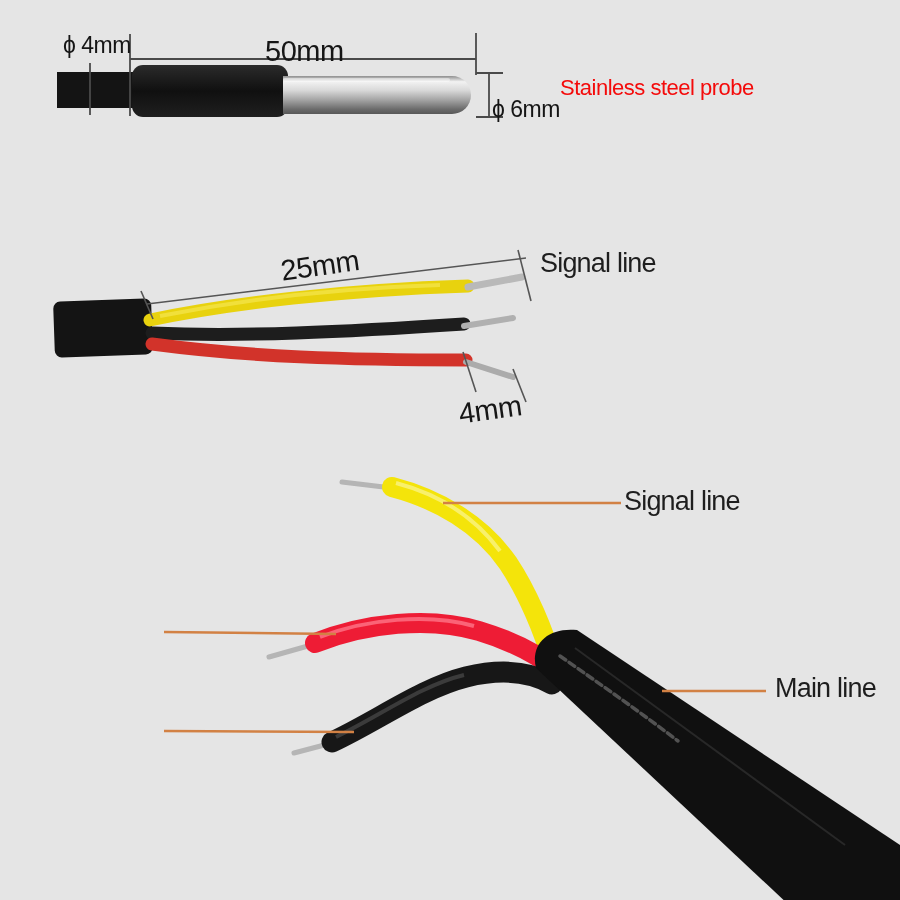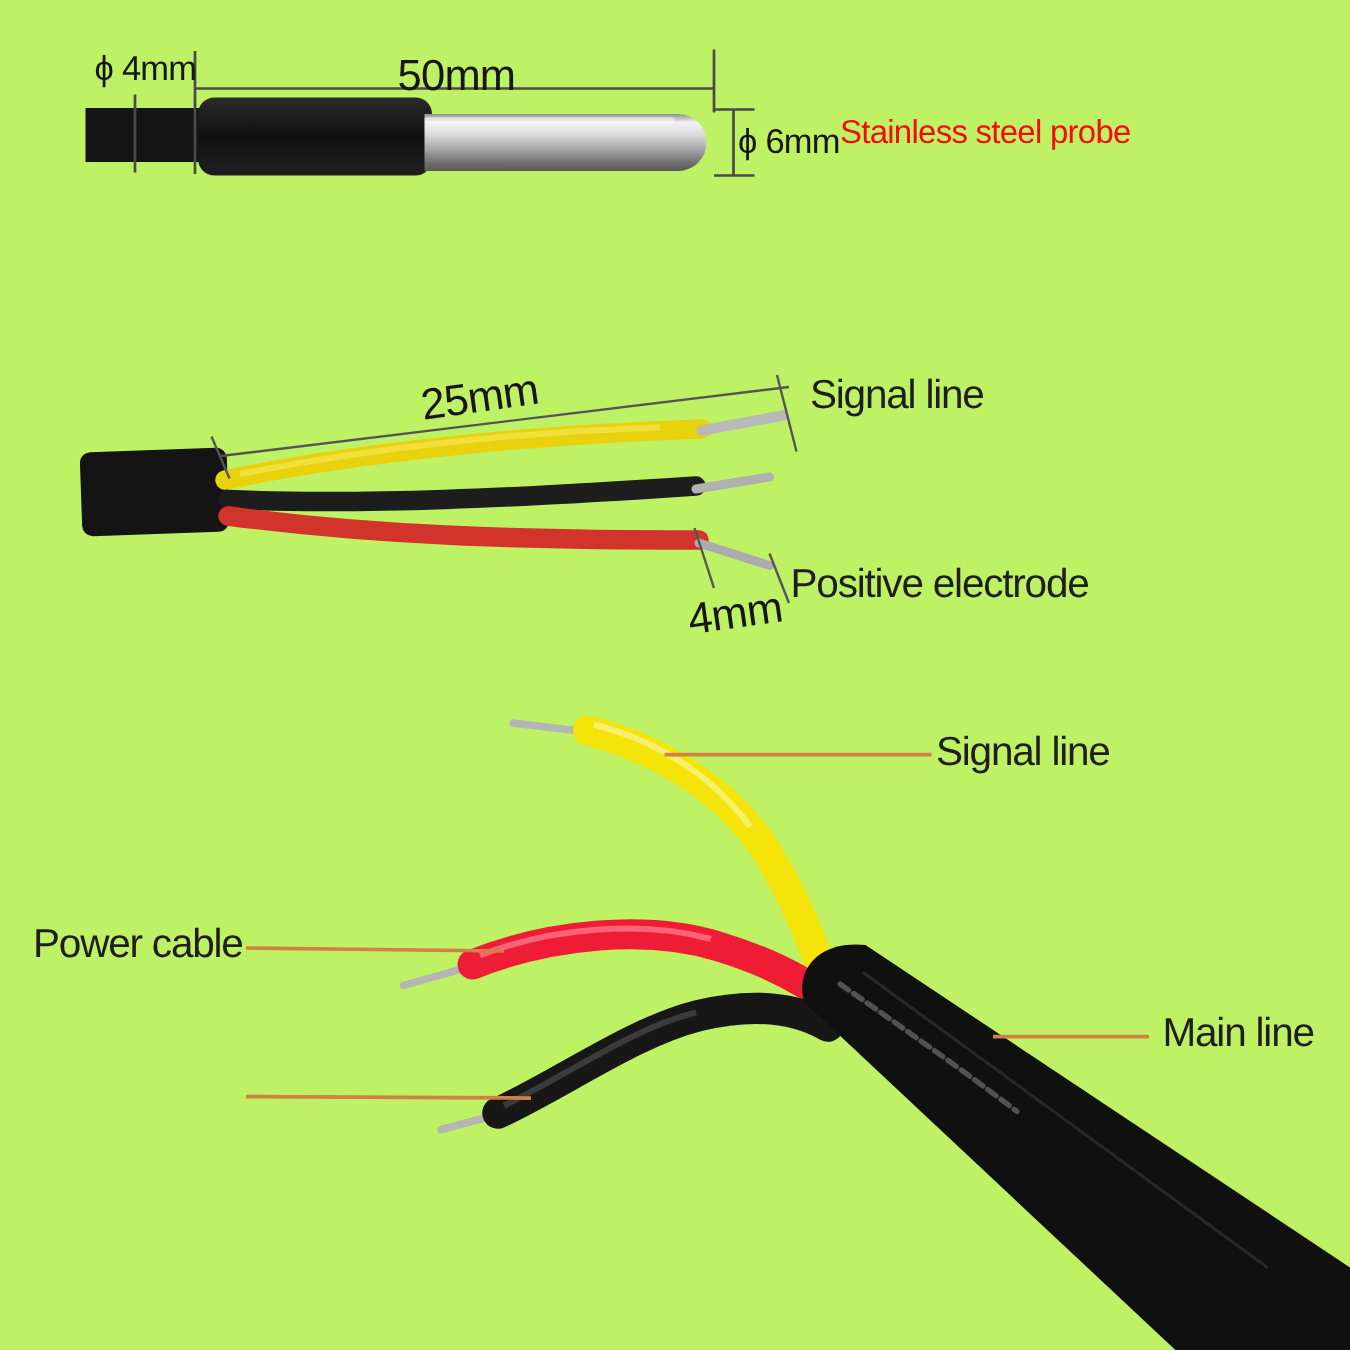--- a/index.html
+++ b/index.html
@@ -1,19 +1,19 @@
 <!DOCTYPE html>
 <html><head>
 <meta charset="utf-8">
 <style>
   html,body{margin:0;padding:0;background:#ffffff;}
   .canvas{
     position:relative;
     width:900px;height:900px;
-    background:#bef264;
+    background:#e5e5e5;
     overflow:hidden;
     font-family:"Liberation Sans","DejaVu Sans",sans-serif;
   }
   .canvas svg{position:absolute;left:0;top:0;}
   .txt{
     position:absolute;
     white-space:nowrap;
     line-height:1;
     color:#1e1e1e;
     user-select:none;
@@ -114,25 +114,23 @@
     <g stroke="#d28144" stroke-width="2.5">
       <path d="M443,503 H621"></path>
       <path d="M164,632 L336,634"></path>
       <path d="M164,731 L354,732"></path>
       <path d="M662,691 H766"></path>
     </g>
   </svg>
 
   <div class="txt dim" style="left:63px;top:34px;">ϕ 4mm</div>
   <div class="txt dim dim-big" style="left:265px;top:37px;">50mm</div>
-  <div class="txt dim" style="left:492px;top:83px;">ϕ 6mm</div>
+  <div class="txt dim" style="left:492px;top:98px;">ϕ 6mm</div>
   <div class="txt red-label" style="left:560px;top:77px;">Stainless steel probe</div>
 
   <div class="txt dim dim-big rot" style="left:279px;top:257px;">25mm</div>
   <div class="txt lbl" style="left:540px;top:250px;">Signal line</div>
-  <div class="txt lbl" style="left:527px;top:376px;">Positive electrode</div>
   <div class="txt dim dim-big rot" style="left:457px;top:400px;">4mm</div>
 
   <div class="txt lbl" style="left:624px;top:488px;">Signal line</div>
-  <div class="txt lbl" style="left:22px;top:616px;">Power cable</div>
   <div class="txt lbl" style="left:775px;top:675px;">Main line</div>
 
 </div>
 
 </body></html>

